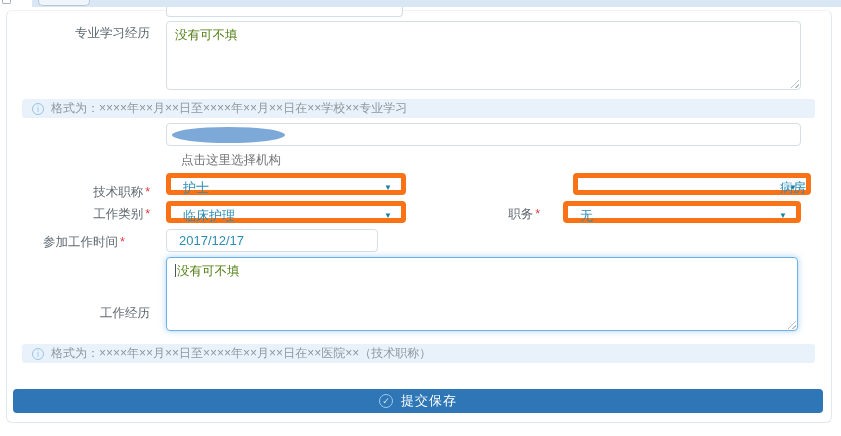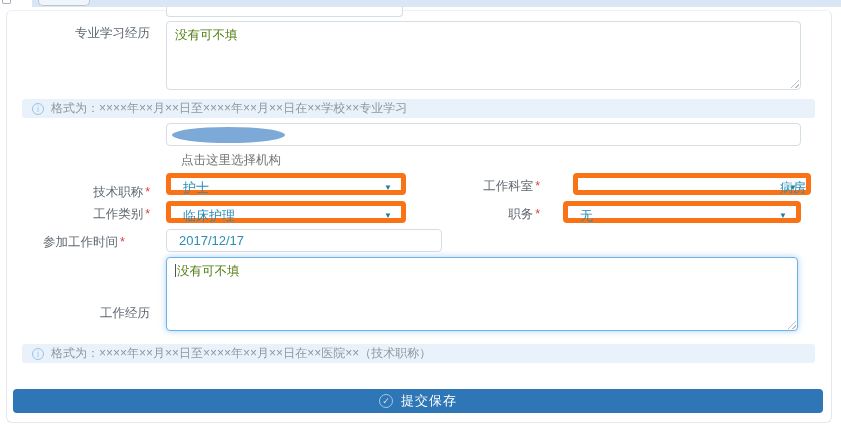--- a/index.html
+++ b/index.html
@@ -99,23 +99,20 @@
   </div>
   <div class="select-link">点击这里选择机构</div>
 
   <div class="lbl" style="top:173px;margin-top:12px;">
     <span>技术职称</span><span class="req">*</span>
   </div>
   <div class="sel" style="left:166px; top:173px; width:240px;">
     <span class="val">护士</span>
     <span class="caret">▼</span>
   </div>
-  <div class="lbl-r" style="top:179px;">
-    <span>工作科室</span><span class="req">*</span>
-  </div>
   <div class="sel" style="left:573px; top:173px; width:238px;text-align:right;">
     <span class="val">病房</span>
     <span class="caret">▼</span>
   </div>
 
   <div class="lbl" style="top:207px;">
     <span>工作类别</span><span class="req">*</span>
   </div>
   <div class="sel" style="left:166px; top:201px; width:240px;">
     <span class="val">临床护理</span>
@@ -125,21 +122,21 @@
     <span>职务</span><span class="req">*</span>
   </div>
   <div class="sel" style="left:563px; top:201px; width:238px;">
     <span class="val">无</span>
     <span class="caret">▼</span>
   </div>
 
   <div class="lbl" style="top:235px;text-align:center;">
     <span>参加工作时间</span><span class="req">*</span>
   </div>
-  <div class="box" style="left:166px; top:229px; width:276px; height:23px;">
+  <div class="box" style="left:166px; top:229px; width:212px; height:23px;">
     <span class="date-val" style="line-height:21px;">2017/12/17</span>
   </div>
 
   <div class="lbl" style="top:261px;margin-top:45px;">
     <span>工作经历</span>
   </div>
   <div class="box ta focused" style="left:166px; top:257px; width:632px; height:74px;">
     <span class="cursor-line"></span><span class="ph">没有可不填</span>
     <span class="grip"></span>
   </div>

